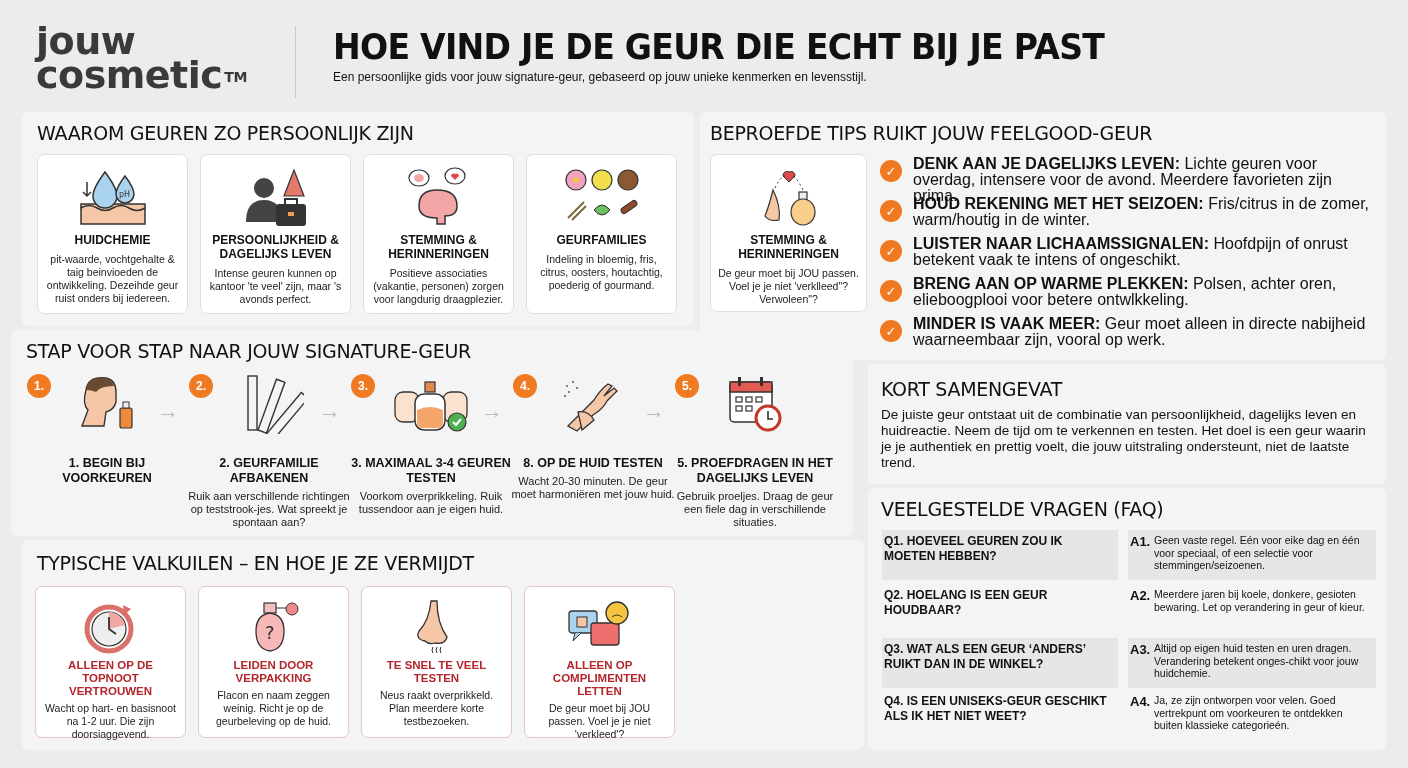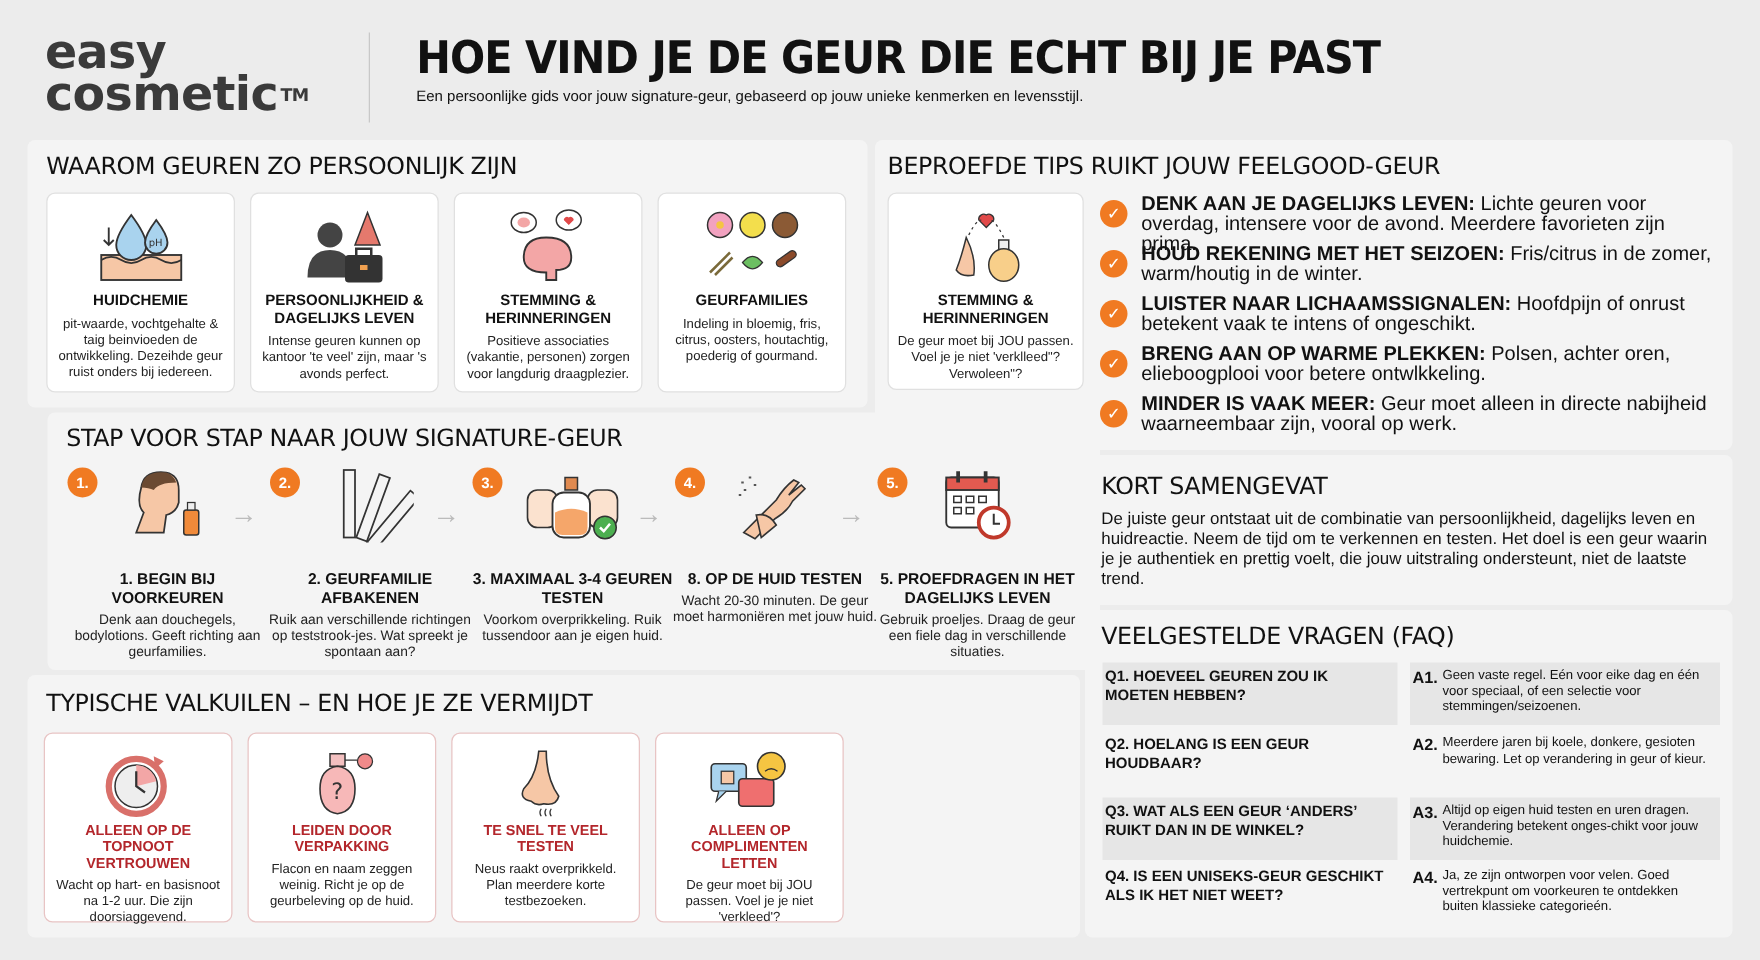--- a/index.html
+++ b/index.html
@@ -34,21 +34,21 @@
   .tips { left: 700px; top: 112px; width: 686px; height: 248px; }
   .tips .section-title { position: absolute; left: 10px; top: 10px; }
   .tips .card { left: 10px; top: 42px; width: 157px; height: 158px; }
   .tip-list { position: absolute; left: 180px; top: 44px; width: 500px; }
   .tip { display: flex; align-items: flex-start; margin-bottom: 8px; height: 32px; }
   .tip .check { flex: 0 0 22px; width: 22px; height: 22px; border-radius: 50%; background: #f07a22; color: #fff; display: flex; align-items: center; justify-content: center; font-size: 13px; font-weight: 700; margin-top: 4px; margin-right: 11px; }
   .tip .ttext { font-size: 16px; line-height: 16px; color: #111; }
   .tip .ttext b { font-weight: 700; }
 
   
-  .steps { left: 38px; top: 330px; width: 842px; height: 206px; }
+  .steps { left: 11px; top: 330px; width: 842px; height: 206px; }
   .steps .section-title { position: absolute; left: 15px; top: 10px; }
   .step { position: absolute; top: 40px; width: 164px; text-align: center; }
   .step .num { position: absolute; left: 2px; top: 4px; width: 24px; height: 24px; border-radius: 50%; background: #f07a22; color: #fff; font-weight: 700; font-size: 12px; display: flex; align-items: center; justify-content: center; }
   .step .icon { height: 66px; display: flex; align-items: center; justify-content: center; }
   .step .stitle { font-weight: 700; font-size: 12.5px; line-height: 15px; margin-top: 20px; }
   .step .stext { font-size: 11px; line-height: 13px; margin-top: 4px; color: #222; }
   .arrow { position: absolute; top: 68px; font-size: 22px; color: #bbb; }
 
   
   .pits { left: 22px; top: 540px; width: 842px; height: 210px; }
@@ -72,21 +72,21 @@
   .faq-row .q { width: 236px; font-weight: 700; font-size: 12px; line-height: 15px; padding: 4px 2px; }
   .faq-row .a { width: 248px; display: flex; padding: 4px 2px; }
   .faq-row .a .alabel { font-weight: 700; font-size: 13px; width: 24px; flex: 0 0 24px; }
   .faq-row .a .atext { font-size: 10.5px; line-height: 12.5px; }
 </style>
 </head>
 <body>
 
 <div class="header">
   <div class="logo">
-    <div>easy</div>
+    <div>jouw</div>
     <div><span>cosmetic</span><span class="tm">TM</span></div>
   </div>
   <div class="header-divider"></div>
   <div class="title">HOE VIND JE DE GEUR DIE ECHT BIJ JE PAST</div>
   <div class="subtitle">Een persoonlijke gids voor jouw signature-geur, gebaseerd op jouw unieke kenmerken en levensstijl.</div>
 </div>
 
 <div class="panel why">
   <div class="section-title">WAAROM GEUREN ZO PERSOONLIJK ZIJN</div>
 
@@ -198,21 +198,20 @@
     <div class="num">1.</div>
     <div class="icon">
       <svg width="70" height="62" viewBox="0 0 70 62">
           <path d="M14 18 q2 -14 20 -12 q10 2 10 14 v10 q-2 8 -10 10 l-2 14 h-22 l6 -16 q-6 -6 -2 -20z" fill="#f6c7a6" stroke="#333" stroke-width="1.4"></path>
           <path d="M14 18 q2 -14 20 -12 q6 2 8 8 q-14 0 -18 6 q-4 -2 -10 -2z" fill="#6b4a32"></path>
           <rect x="48" y="36" width="12" height="20" rx="2" fill="#f08a3a" stroke="#333" stroke-width="1.2"></rect>
           <rect x="51" y="30" width="6" height="6" fill="#eee" stroke="#333"></rect>
         </svg>
     </div>
     <div class="stitle">1. BEGIN BIJ VOORKEUREN</div>
-    <div class="stext">Denk aan douchegels, bodylotions. Geeft richting aan geurfamilies.</div>
   </div>
   <div class="arrow" style="left:146px">→</div>
 
   <div class="step" style="left:176px">
     <div class="num">2.</div>
     <div class="icon">
       <svg width="70" height="62" viewBox="0 0 70 62">
           <rect x="14" y="4" width="9" height="54" fill="#f4f4f4" stroke="#333" stroke-width="1.4"></rect>
           <rect x="24" y="4" width="9" height="54" fill="#f4f4f4" stroke="#333" stroke-width="1.4" transform="rotate(20 24 58)"></rect>
           <rect x="34" y="4" width="9" height="54" fill="#f4f4f4" stroke="#333" stroke-width="1.4" transform="rotate(40 28 58)"></rect>

